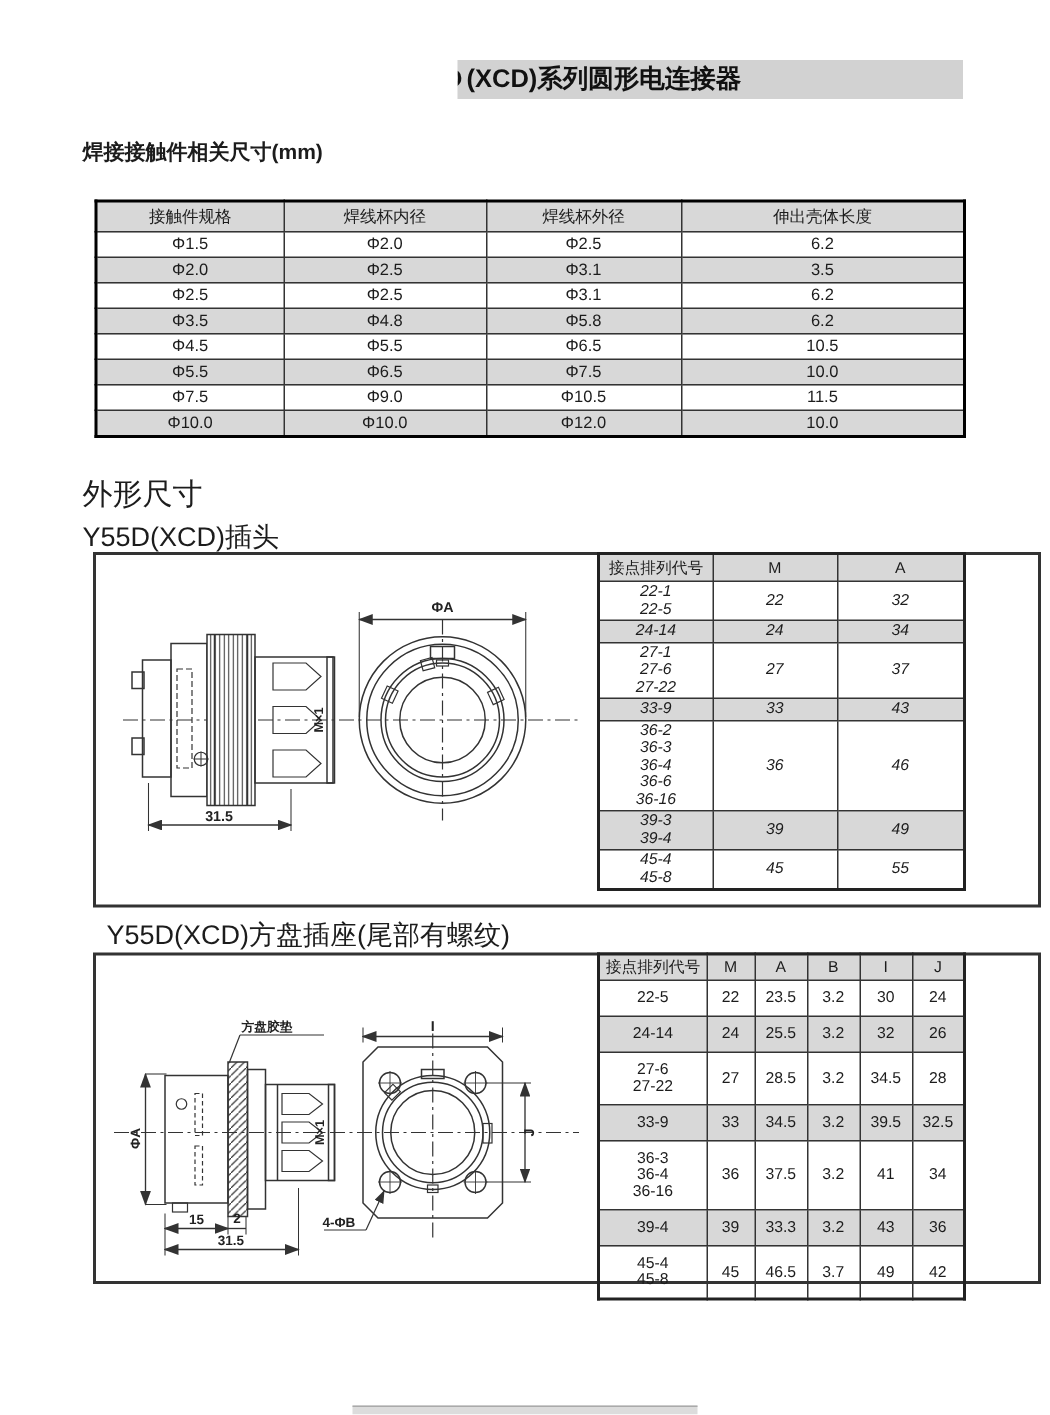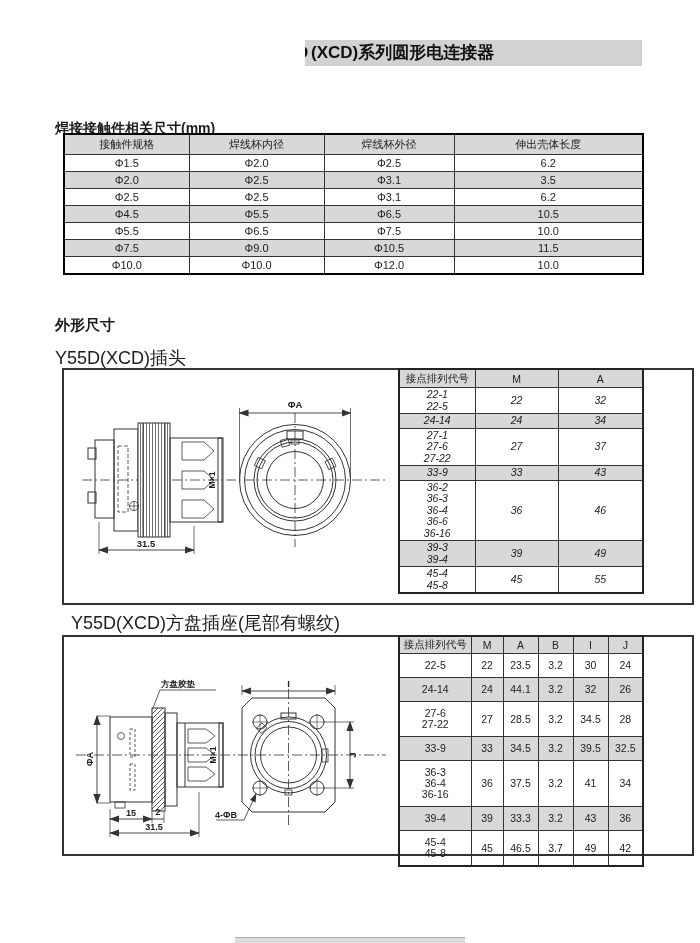--- a/index.html
+++ b/index.html
@@ -8,22 +8,22 @@
     font-family:"Liberation Sans","DejaVu Sans",sans-serif;color:#1c1c1c;
   }
   
   .header-bar{
     position:absolute;left:305px;top:40px;width:337px;height:26px;
     background:#d2d2d2;font-size:17px;font-weight:bold;line-height:26px;
     white-space:nowrap;overflow:hidden;color:#111;
   }
   .clip-prefix{display:inline-block;width:6px;overflow:hidden;text-indent:-9px;vertical-align:top;}
   
-  .h-solder{position:absolute;left:55px;top:93px;font-size:14px;font-weight:bold;margin-top:27px;}
-  .h-outline{position:absolute;left:55px;top:316px;font-size:15px;font-weight:bold;}
+  .h-solder{position:absolute;left:55px;top:93px;font-size:14px;font-weight:bold;}
+  .h-outline{position:absolute;left:55px;top:316px;font-size:20px;font-weight:normal;}
   .fig-label{position:absolute;left:55px;font-size:18px;}
   .plug-label{top:346px;}
   .socket-label{top:611px;margin-left:16px;}
   
   table{border-collapse:collapse;table-layout:fixed;}
   th,td{border:1px solid #333;text-align:center;vertical-align:middle;}
   th{background:#d8d8d8;font-weight:normal;}
   tbody tr:nth-child(even) td{background:#d8d8d8;}
   
   .t-solder{position:absolute;left:63px;top:133px;width:579px;font-size:11px;border:2px solid #000000;}
@@ -81,20 +81,26 @@
         <tr>
           <td>Φ2.0</td>
           <td>Φ2.5</td>
           <td>Φ3.1</td>
           <td>3.5</td>
         </tr>
         <tr>
           <td>Φ2.5</td>
           <td>Φ2.5</td>
           <td>Φ3.1</td>
+          <td>6.2</td>
+        </tr>
+        <tr>
+          <td>Φ3.5</td>
+          <td>Φ4.8</td>
+          <td>Φ5.8</td>
           <td>6.2</td>
         </tr>
         <tr>
           <td>Φ4.5</td>
           <td>Φ5.5</td>
           <td>Φ6.5</td>
           <td>10.5</td>
         </tr>
         <tr>
           <td>Φ5.5</td>
@@ -369,21 +375,21 @@
           <td>22-5</td>
           <td>22</td>
           <td>23.5</td>
           <td>3.2</td>
           <td>30</td>
           <td>24</td>
         </tr>
         <tr>
           <td>24-14</td>
           <td>24</td>
-          <td>44.1</td>
+          <td>25.5</td>
           <td>3.2</td>
           <td>32</td>
           <td>26</td>
         </tr>
         <tr>
           <td>27-6
 27-22</td>
           <td>27</td>
           <td>28.5</td>
           <td>3.2</td>

